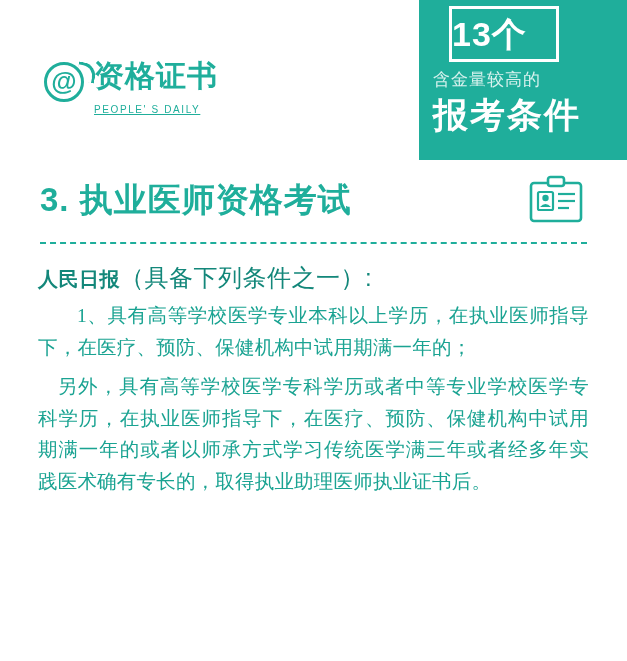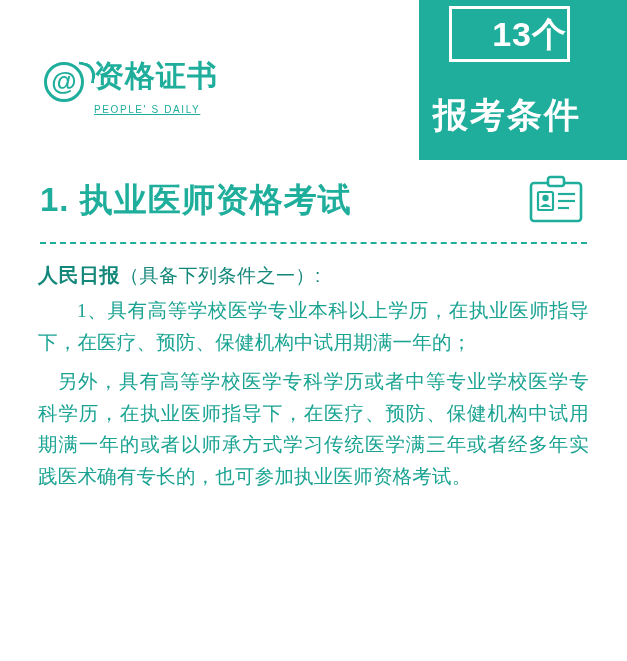--- a/index.html
+++ b/index.html
@@ -32,28 +32,27 @@
     right: 0;
     top: 0;
     width: 208px;
     height: 160px;
     background: #1fae9b;
   }
   .teal-block .num-box {
     position: absolute;
     left: 30px;
     top: 6px;
-    width: 121px;
+    width: 110px;
     height: 56px;
     border: 3px solid #ffffff;
     box-sizing: border-box;
     display: flex;
     align-items: center;
-    justify-content: flex-end;
-    padding-left: 20px;
+    justify-content: flex-start;
   }
   .teal-block .num-box .num {
     color: #ffffff;
     font-size: 34px;
     font-weight: bold;
     letter-spacing: 1px;
     line-height: 1;
   }
   .teal-block .sub {
     position: absolute;
@@ -166,21 +165,21 @@
   }
   .cond-head {
     font-size: 20px;
     font-weight: bold;
     color: #13877a;
     letter-spacing: 0.5px;
     margin-bottom: 6px;
   }
   .cond-head .normal {
     font-weight: normal;
-    font-size: 19px;
+    font-size: 24px;
   }
   p.para {
     margin: 0 0 2px 0;
     font-size: 19.5px;
     line-height: 1.62;
     color: #1aa392;
     letter-spacing: 0.2px;
     text-align: justify;
   }
   p.indent {
@@ -208,26 +207,27 @@
       <div class="logo-text">
         <div class="logo-cn">资格证书</div>
         <div class="logo-en">PEOPLE' S DAILY</div>
       </div>
     </div>
 
     <div class="teal-block">
       <div class="num-box">
         <span class="num">13个</span>
       </div>
+      <div class="sub">含金量较高的</div>
       <div class="big">报考条件</div>
     </div>
   </div>
 
   <div class="title-row">
-    <div class="title-text">1. 执业医师资格考试</div>
+    <div class="title-text">3. 执业医师资格考试</div>
     <div class="cert-icon">
       <svg width="62" height="52" viewBox="0 0 62 52" xmlns="http://www.w3.org/2000/svg">
         <rect x="6" y="9" width="50" height="38" rx="3" ry="3" fill="none" stroke="#1fae9b" stroke-width="2.6"></rect>
         <rect x="23" y="3" width="16" height="9" rx="2.5" ry="2.5" fill="#ffffff" stroke="#1fae9b" stroke-width="2.6"></rect>
         <rect x="13" y="18" width="15" height="18" rx="1.5" ry="1.5" fill="none" stroke="#1fae9b" stroke-width="2.2"></rect>
         <circle cx="20.5" cy="24" r="3.2" fill="#1fae9b"></circle>
         <path d="M15 33 q5.5 -6 11 0" fill="#1fae9b"></path>
         <line x1="33" y1="20" x2="50" y2="20" stroke="#1fae9b" stroke-width="2.2"></line>
         <line x1="33" y1="27" x2="50" y2="27" stroke="#1fae9b" stroke-width="2.2"></line>
         <line x1="33" y1="34" x2="44" y2="34" stroke="#1fae9b" stroke-width="2.2"></line>
@@ -237,16 +237,16 @@
 
   <div class="dashed-rule"></div>
 
   <div class="content">
     <div class="cond-head">
       <span>人民日报</span><span class="normal">（具备下列条件之一）:</span>
     </div>
 
     <p class="para indent">1、具有高等学校医学专业本科以上学历，在执业医师指导下，在医疗、预防、保健机构中试用期满一年的；</p>
     <div class="gap"></div>
-    <p class="para indent1">另外，具有高等学校医学专科学历或者中等专业学校医学专科学历，在执业医师指导下，在医疗、预防、保健机构中试用期满一年的或者以师承方式学习传统医学满三年或者经多年实践医术确有专长的，也可参加执业医师资格考试。</p>
+    <p class="para indent1">另外，具有高等学校医学专科学历或者中等专业学校医学专科学历，在执业医师指导下，在医疗、预防、保健机构中试用期满一年的或者以师承方式学习传统医学满三年或者经多年实践医术确有专长的，取得执业助理医师执业证书后。</p>
   </div>
 
 </div>
 
 </body></html>

